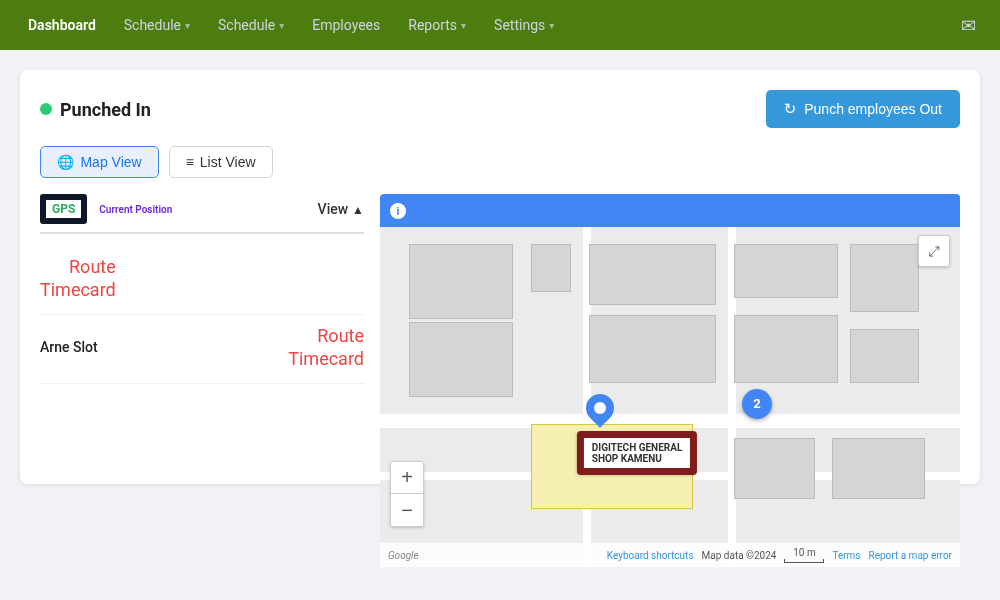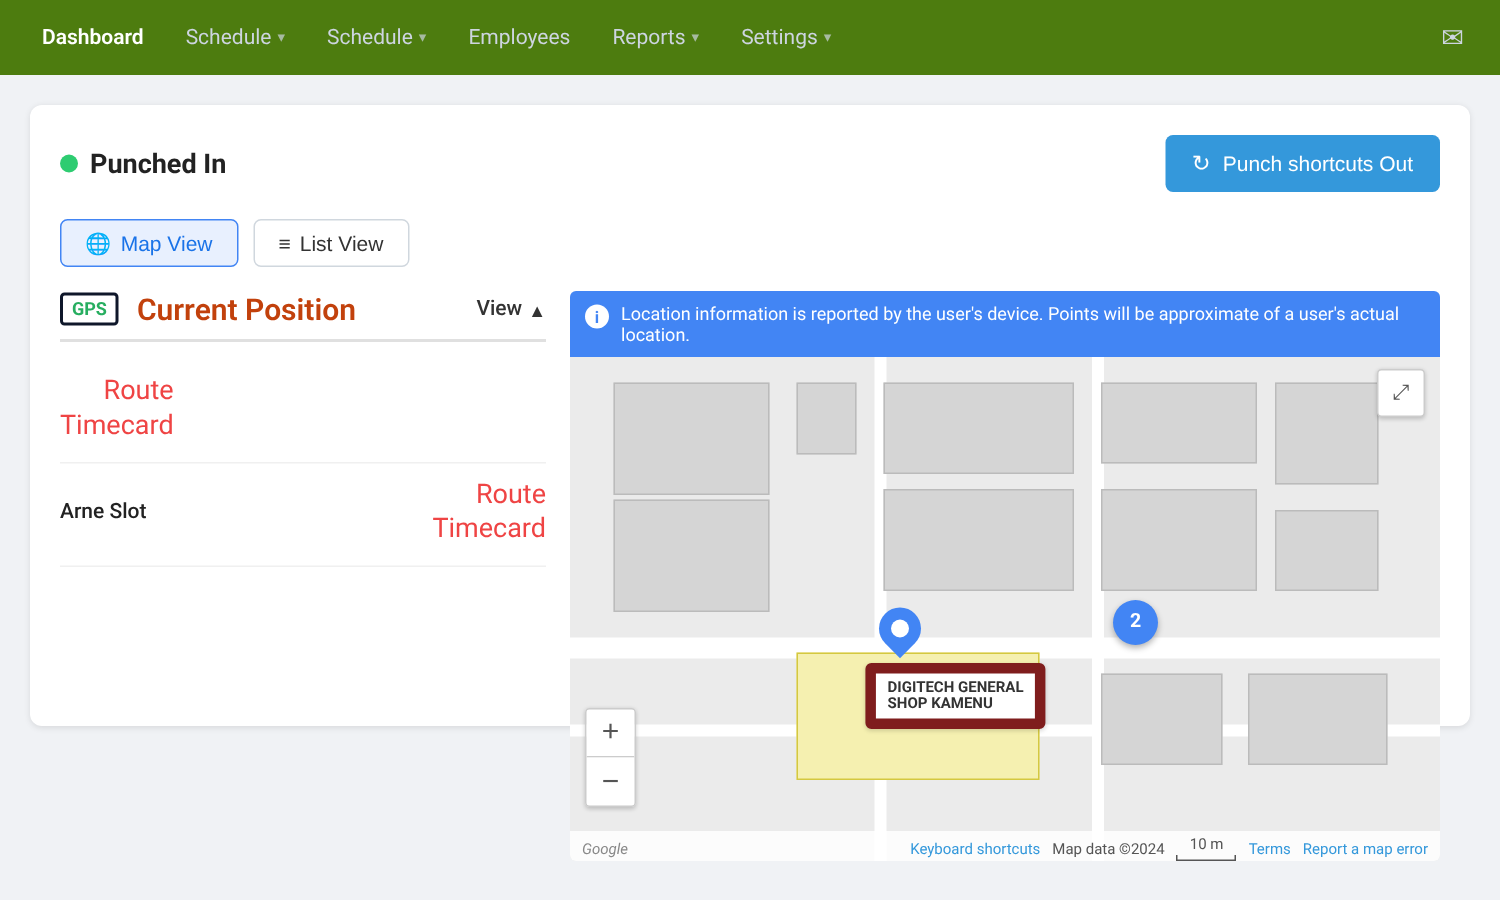--- a/index.html
+++ b/index.html
@@ -126,32 +126,32 @@
     .gps-header {
       display: flex;
       align-items: center;
       justify-content: space-between;
       padding-bottom: 8px;
       border-bottom: 2px solid #e0e0e0;
       margin-bottom: 12px;
     }
     .gps-badge {
       background: #fff;
-      border: 2px solid #0f172a;
+      border: 6px solid #0f172a;
       color: #27ae60;
       font-weight: 700;
       font-size: 12px;
       padding: 2px 6px;
       border-radius: 3px;
       margin-right: 6px;
     }
     .gps-label {
-      font-size: 20px;
+      font-size: 10px;
       font-weight: 600;
-      color: #c2410c;
+      color: #6d28d9;
     }
     .view-sort {
       display: flex;
       align-items: flex-end;
       gap: 4px;
       font-size: 14px;
       color: #333;
       cursor: pointer;
       font-weight: 500;
     }
@@ -427,21 +427,21 @@
 <div class="main-content">
   <div class="card">
 
     <div class="card-header">
       <div class="punched-in-label">
         <span class="green-dot"></span>
         <span>Punched In</span>
       </div>
       <button class="punch-out-btn">
         <span class="refresh-icon">↻</span>
-        <span>Punch shortcuts Out</span>
+        <span>Punch employees Out</span>
       </button>
     </div>
 
     <div class="view-toggle">
       <button class="view-btn active">
         <span>🌐</span>
         <span>Map View</span>
       </button>
       <button class="view-btn">
         <span>≡</span>
@@ -482,21 +482,20 @@
               <a class="emp-link">Timecard</a>
             </div>
           </div>
         </div>
       </div>
 
       <div class="map-area">
 
         <div class="map-info-bar">
           <span class="info-icon">i</span>
-          <span>Location information is reported by the user's device. Points will be approximate of a user's actual location.</span>
         </div>
 
         <div class="map-canvas">
           <div class="map-bg"></div>
 
           <div class="road-h" style="top:55%; left:0; right:0; width:100%; background:#fff; height:14px;"></div>
           <div class="road-h" style="top:72%; left:0; right:0; width:100%; background:#fff; height:8px;"></div>
           <div class="road-v" style="left:35%; top:0; bottom:0; height:100%; background:#fff; width:8px;"></div>
           <div class="road-v" style="left:60%; top:0; bottom:0; height:100%; background:#fff; width:8px;"></div>
 

